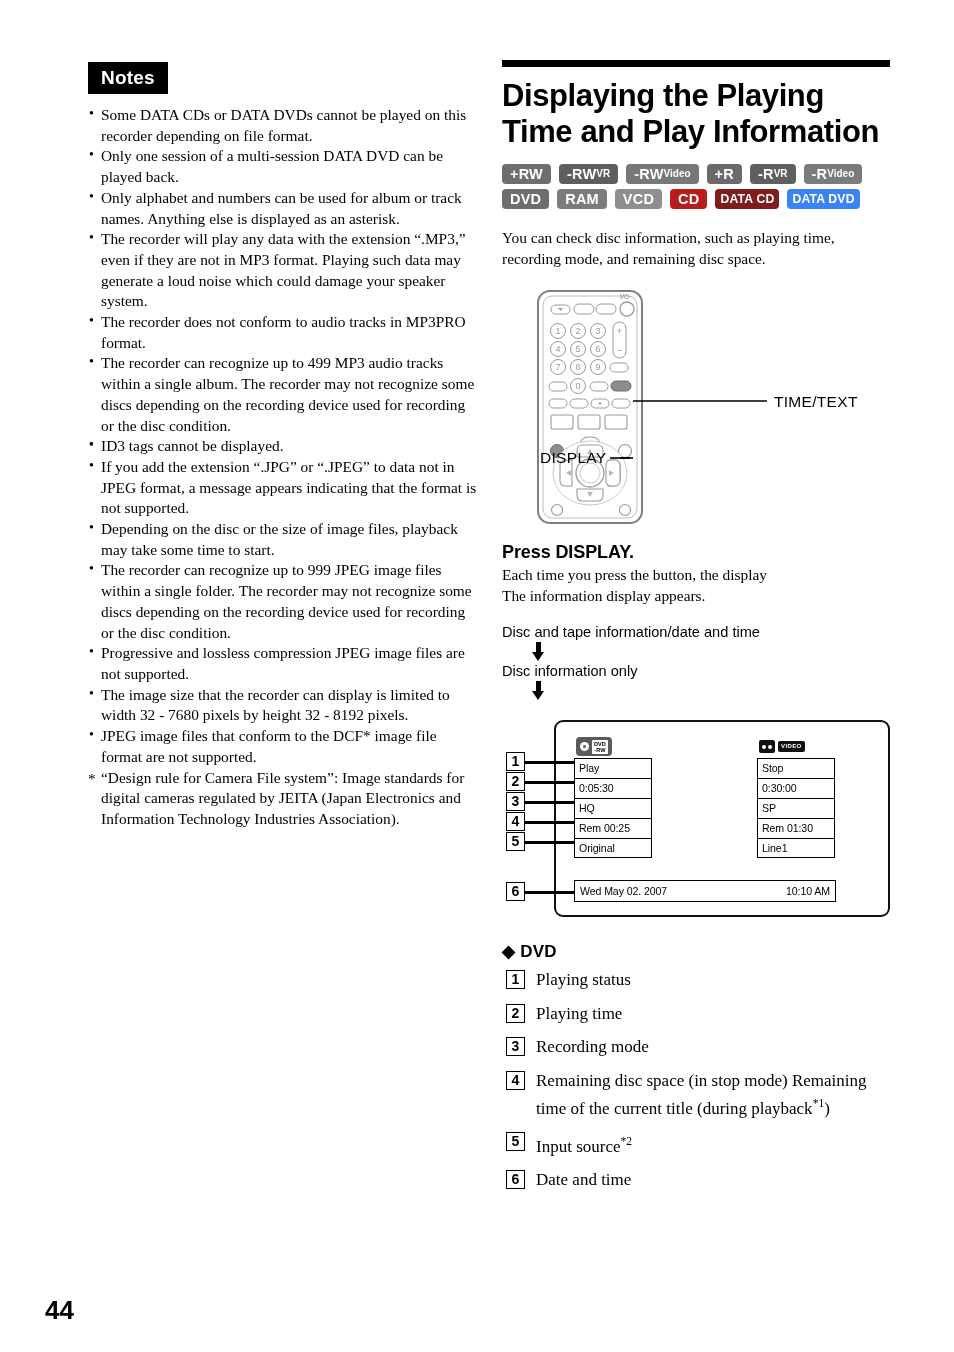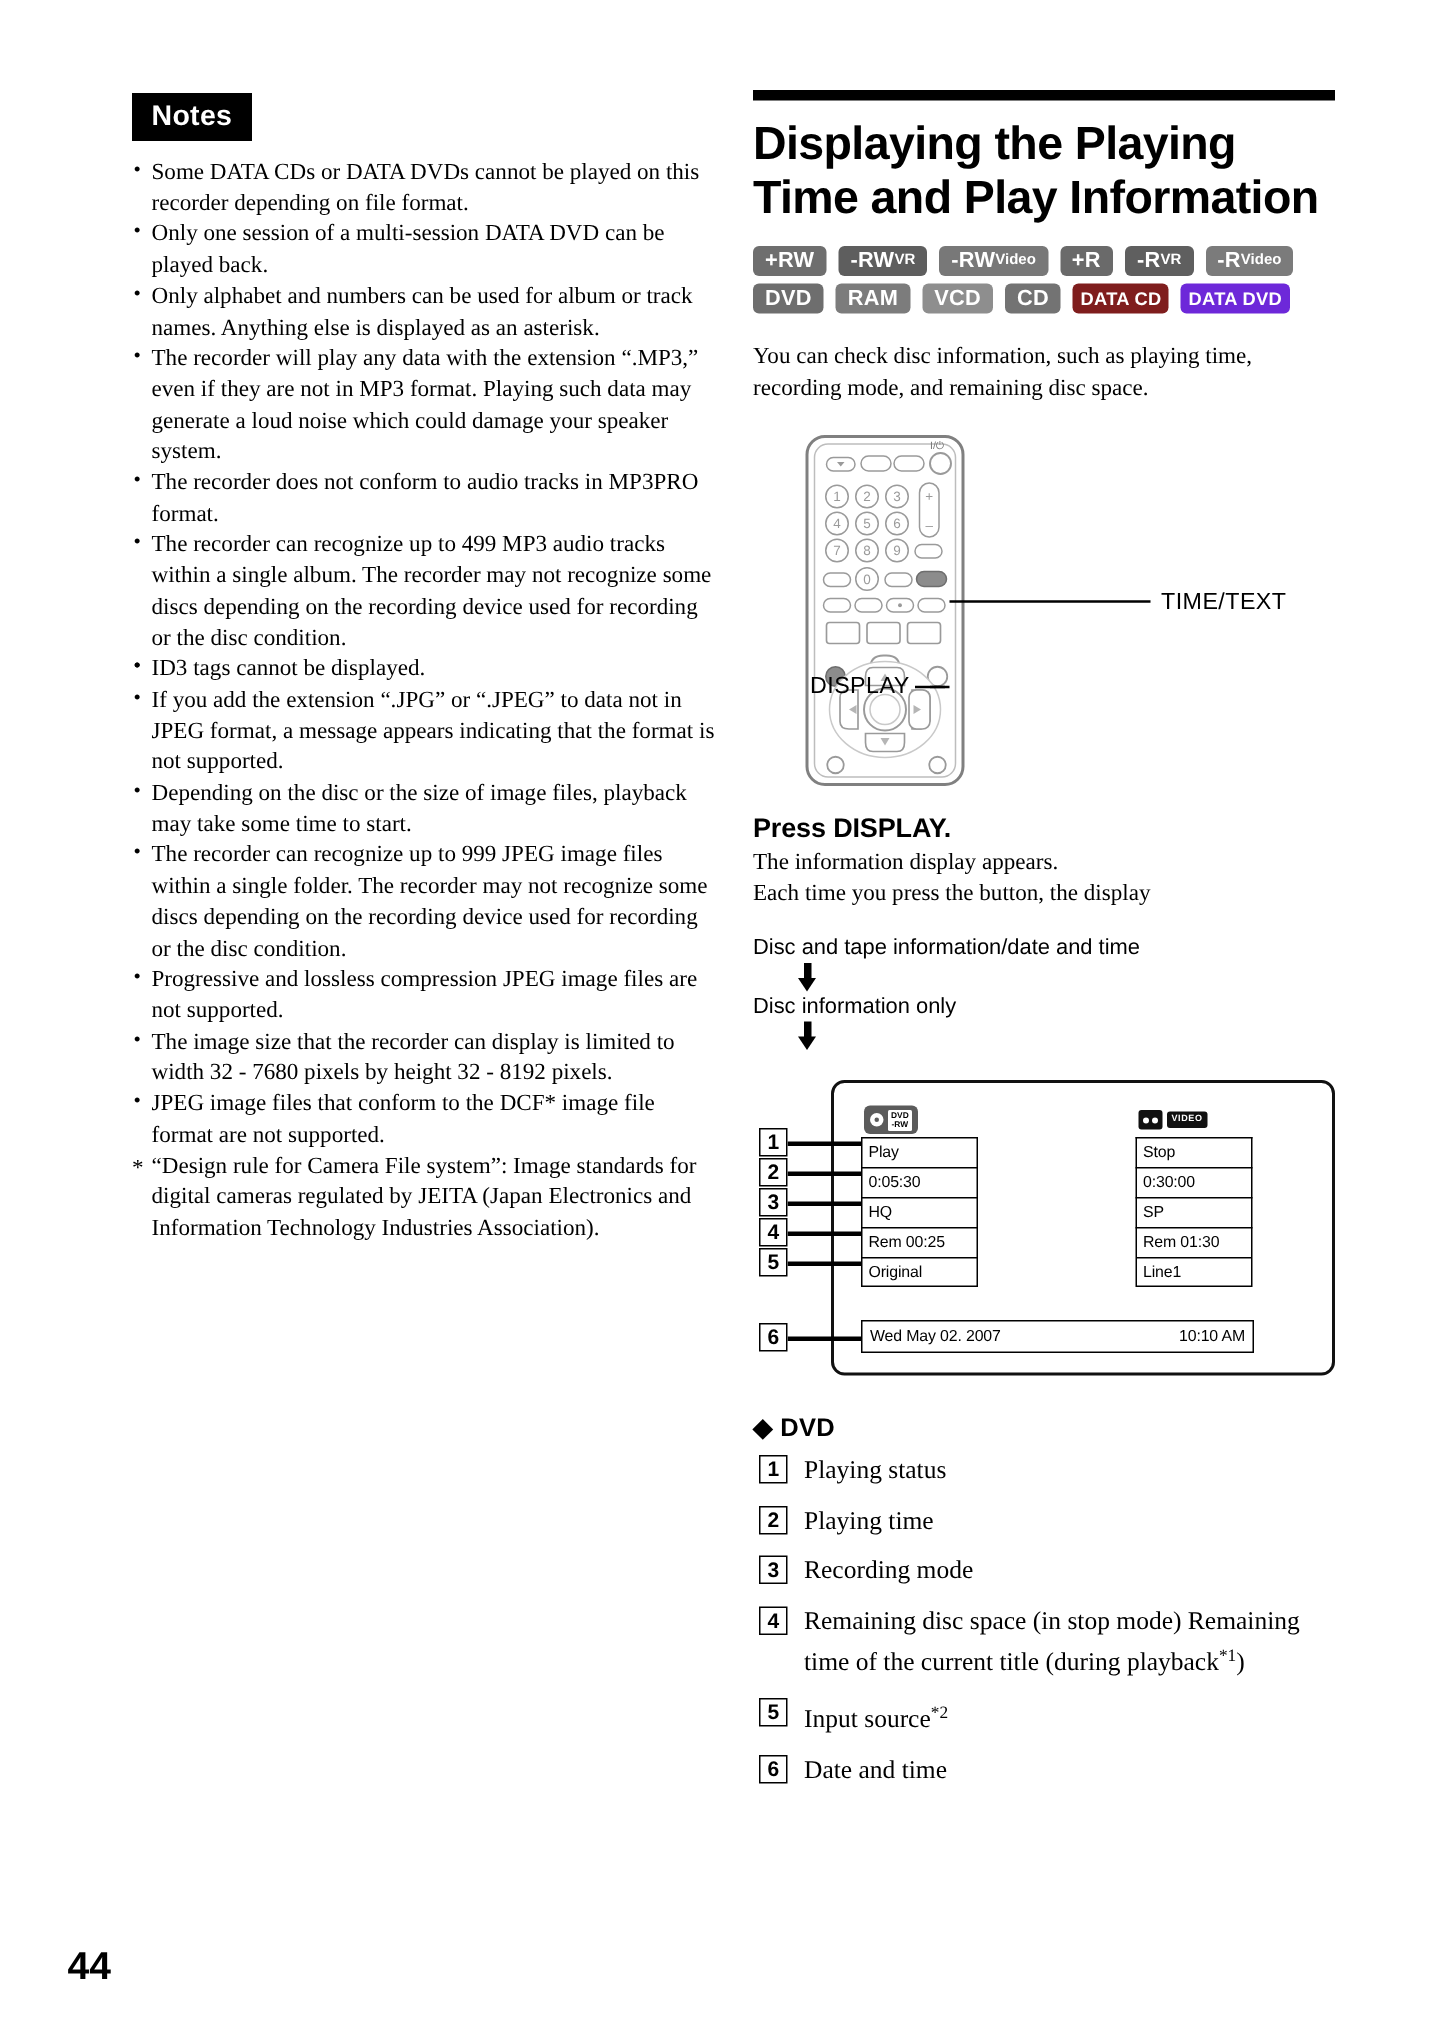--- a/index.html
+++ b/index.html
@@ -391,27 +391,27 @@
       <div class="badge-row" id="badge-row-2">
           <div class="badge" style="background: rgb(110, 110, 110);">
             <span>DVD</span>
           </div>
           <div class="badge" style="background: rgb(124, 124, 124);">
             <span>RAM</span>
           </div>
           <div class="badge" style="background: rgb(142, 142, 142);">
             <span>VCD</span>
           </div>
-          <div class="badge" style="background: #737373;">
+          <div class="badge" style="background: #b91c1c;">
             <span>CD</span>
           </div>
           <div class="badge small-txt" style="background: #7f1d1d;">
             <span>DATA CD</span>
           </div>
-          <div class="badge small-txt" style="background: #6d28d9;">
+          <div class="badge small-txt" style="background: #3b82f6;">
             <span>DATA DVD</span>
           </div>
         </div>
     </div>
 
     <p class="intro-para">You can check disc information, such as playing time, recording mode, and remaining disc space.</p>
 
     <div class="remote-wrap">
       <svg class="remote-svg" width="120" height="240" viewBox="0 0 120 240">
 
@@ -505,22 +505,22 @@
         <line x1="118" y1="171" x2="128" y2="171" stroke="#000" stroke-width="1.6"></line>
         <line x1="118" y1="171" x2="118" y2="171" stroke="#000" stroke-width="1.6"></line>
         <line x1="108" y1="171" x2="131" y2="171" stroke="#000" stroke-width="1.6"></line>
       </svg>
       <span class="callout-label callout-timetext">TIME/TEXT</span>
       <span class="callout-label callout-display">DISPLAY</span>
     </div>
 
     <div class="step-head">Press DISPLAY.</div>
     <div class="step-body">
+      <div>Each time you press the button, the display</div>
       <div>The information display appears.</div>
-      <div>Each time you press the button, the display</div>
     </div>
 
     <div class="flow">
       <div class="flow-item">Disc and tape information/date and time</div>
       <div class="flow-arrow"></div>
       <div class="flow-item">Disc information only</div>
       <div class="flow-arrow"></div>
     </div>
 
     <div class="osd-wrap">

